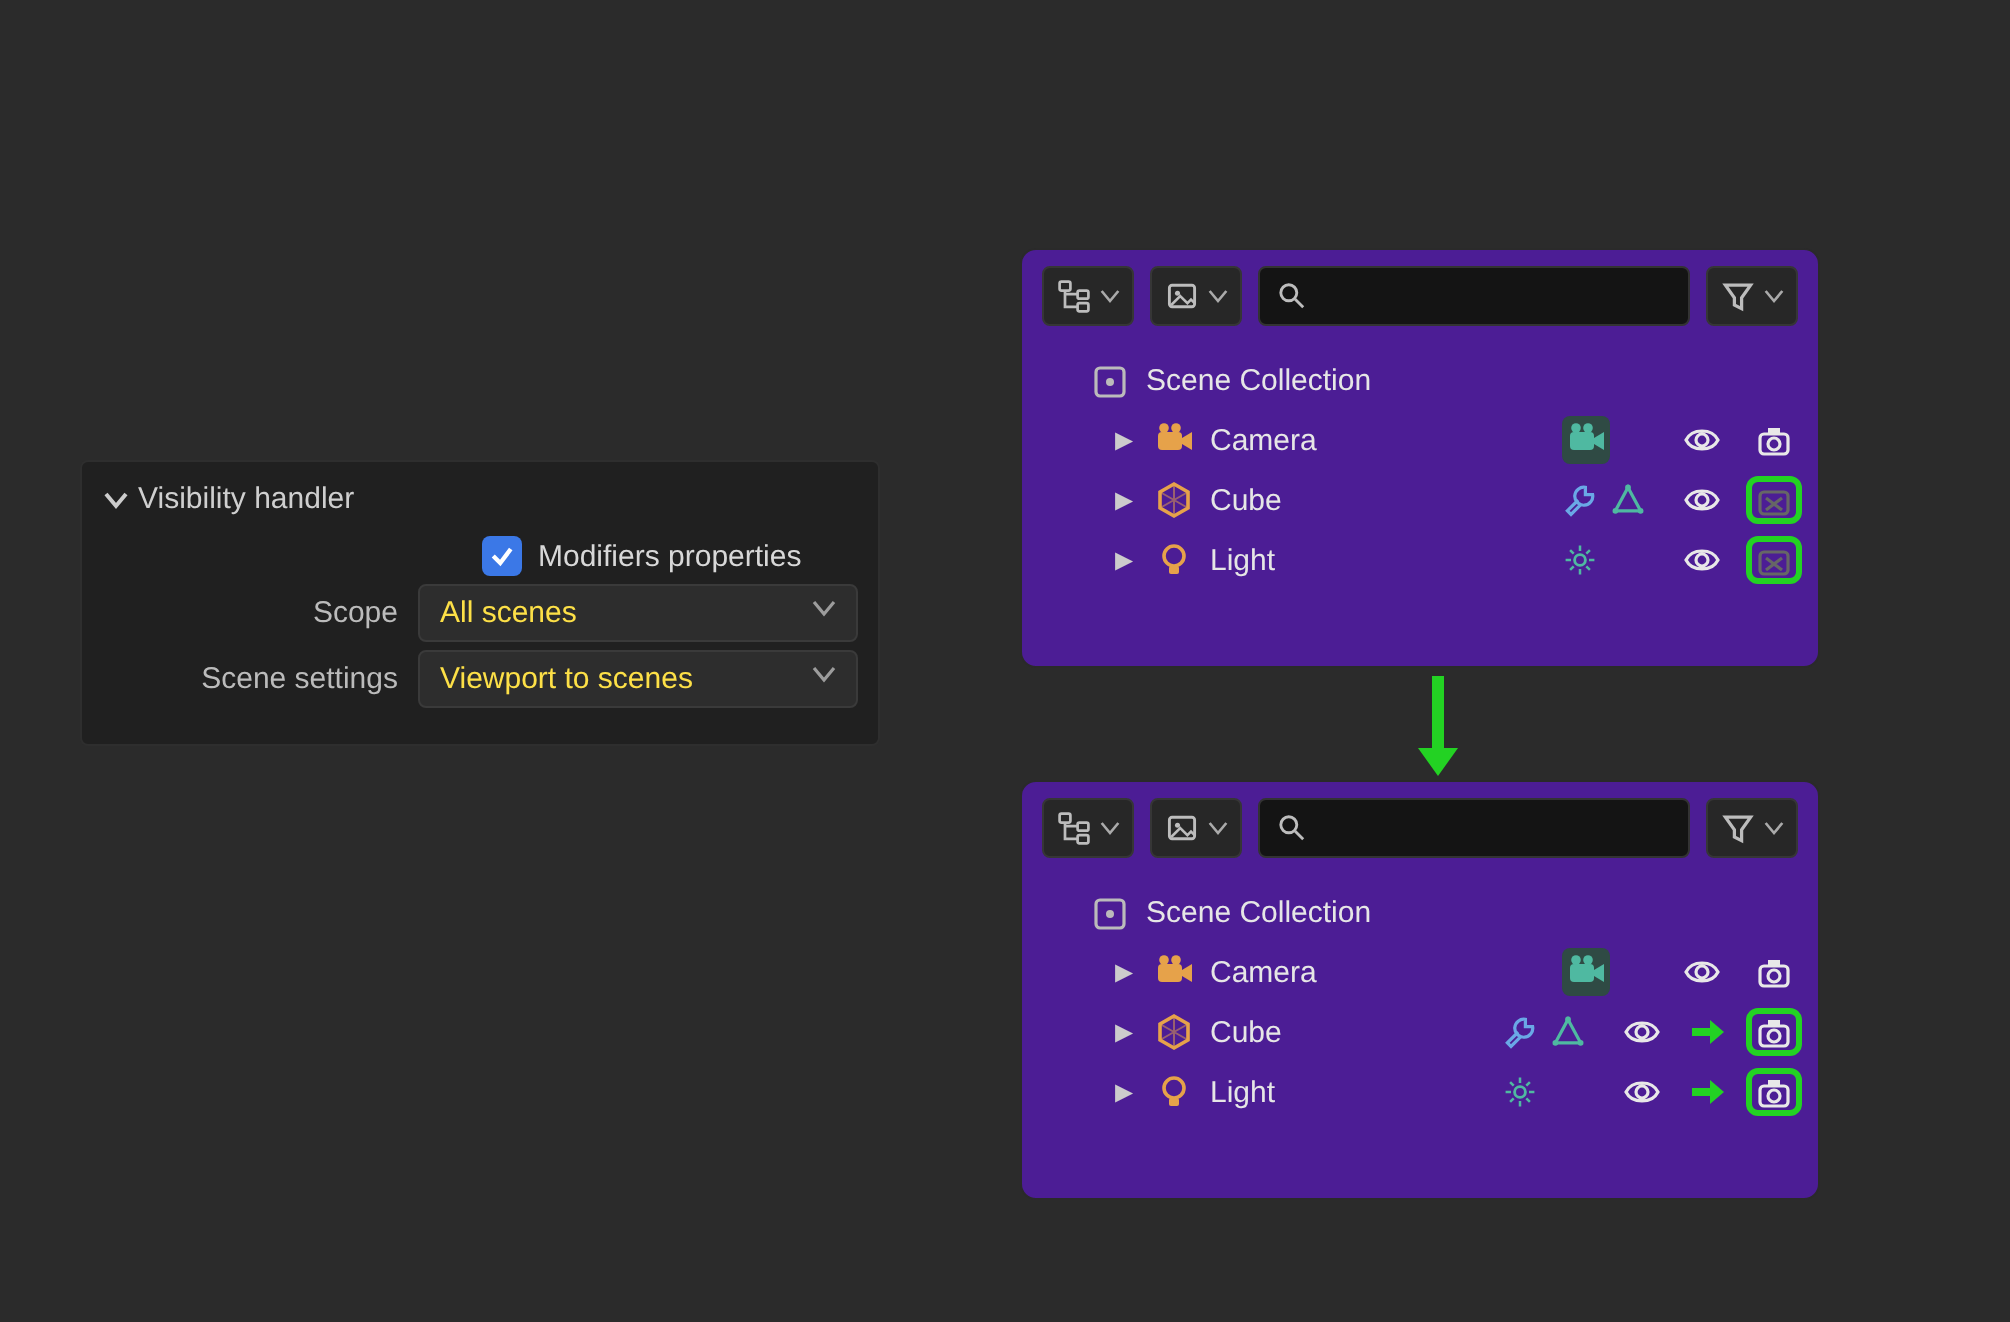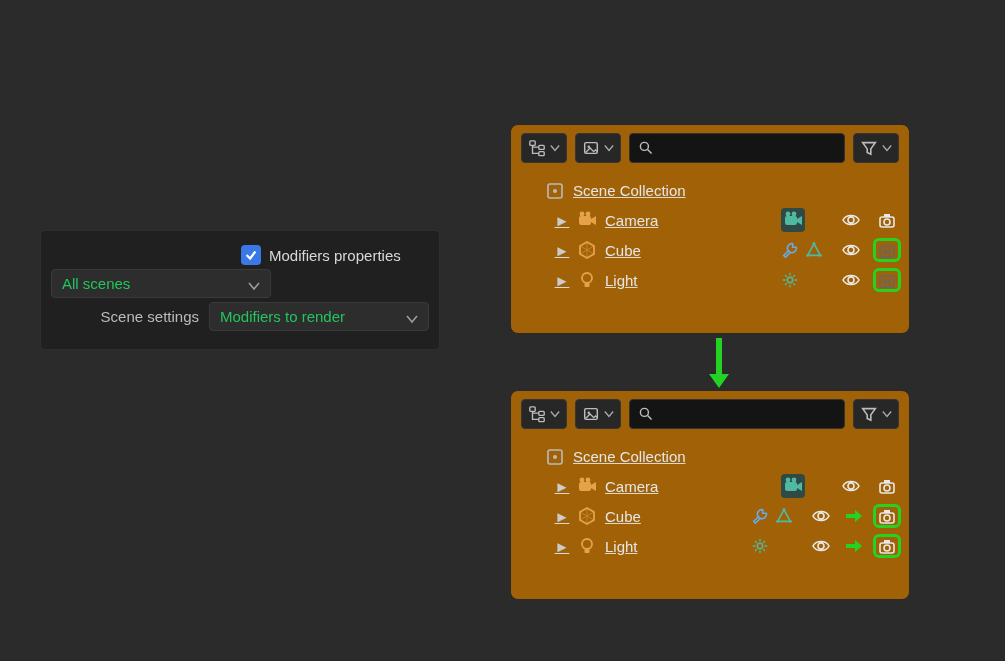--- a/index.html
+++ b/index.html
@@ -59,43 +59,42 @@
     justify-content: center;
     flex-shrink: 0;
   }
   .chk svg { width: 14px; height: 14px; }
   .dropdown {
     background: #2d2d2d;
     border: 1px solid #3a3a3a;
     border-radius: 4px;
     padding: 5px 10px;
     display: flex;
-    align-items: flex-end;
+    align-items: flex-start;
     justify-content: space-between;
     width: 220px;
-    color: #22c55e;
+    color: #fde047;
   }
   .dropdown .chev { opacity: .7; }
   .hl-green {
     border: 3px solid #23d223;
     border-radius: 4px;
     padding: 2px 6px;
     display: inline-flex;
     align-items: center;
     gap: 8px;
   }
 
   
   .outliner {
     position: absolute;
-    background: #a16207;
+    background: #4c1d95;
     border: 1px solid #2a2a2a;
     border-radius: 8px;
     width: 400px;
-    text-decoration: underline;
   }
   .o1 { left: 510px; top: 124px; height: 210px; }
   .o2 { left: 510px; top: 390px; height: 210px; }
 
   .o-toolbar {
     display: flex;
     align-items: center;
     gap: 8px;
     padding: 8px 10px;
   }
@@ -161,53 +160,62 @@
     color: #23d223;
   }
   .small-arrow { color:#23d223; }
 
   svg { display:block; }
 </style>
 </head>
 <body>
 
 <div class="vh-panel">
+  <div class="vh-header">
+    <span>
+      <svg width="14" height="14" viewBox="0 0 14 14">
+          <path d="M2 4 L7 10 L12 4" fill="none" stroke="#ccc" stroke-width="2"></path>
+        </svg>
+    </span>
+    <span>Visibility handler</span>
+  </div>
 
 
 
   <div class="vh-row">
     <div class="vh-label-col"></div>
     <div class="vh-ctrl-col">
       <span class="chk">
         <svg viewBox="0 0 16 16">
             <path d="M3 8 L7 12 L13 4" fill="none" stroke="#fff" stroke-width="2.5"></path>
           </svg>
       </span>
       <span>Modifiers properties</span>
     </div>
   </div>
 
   <div class="vh-row">
+    <div class="vh-label-col">Scope</div>
     <div class="vh-ctrl-col">
       <div class="dropdown">
         <span>All scenes</span>
         <span class="chev">
           <svg width="12" height="12" viewBox="0 0 12 12">
               <path d="M1 3 L6 9 L11 3" fill="none" stroke="#ccc" stroke-width="1.6"></path>
             </svg>
         </span>
       </div>
     </div>
   </div>
 
   <div class="vh-row">
     <div class="vh-label-col">Scene settings</div>
     <div class="vh-ctrl-col">
       <div class="dropdown">
-        <span>Modifiers to render</span>
+        <span>Viewport to scenes</span>
         <span class="chev">
           <svg width="12" height="12" viewBox="0 0 12 12">
               <path d="M1 3 L6 9 L11 3" fill="none" stroke="#ccc" stroke-width="1.6"></path>
             </svg>
         </span>
       </div>
     </div>
   </div>
 </div>
 

